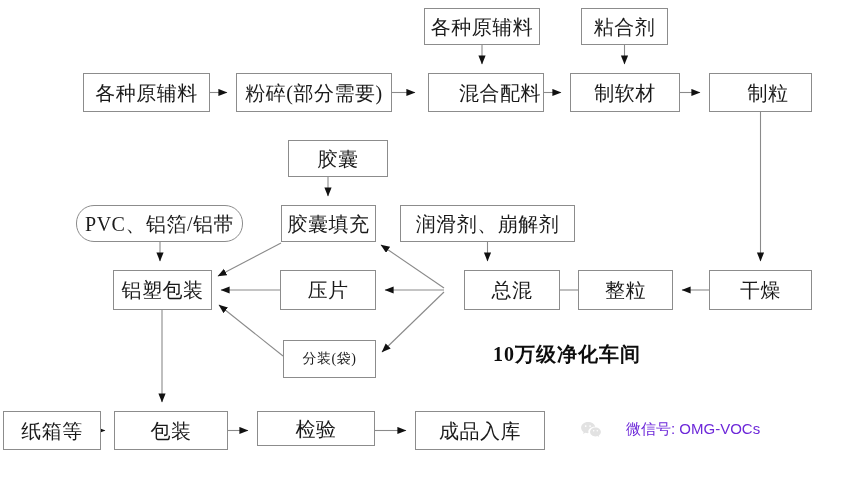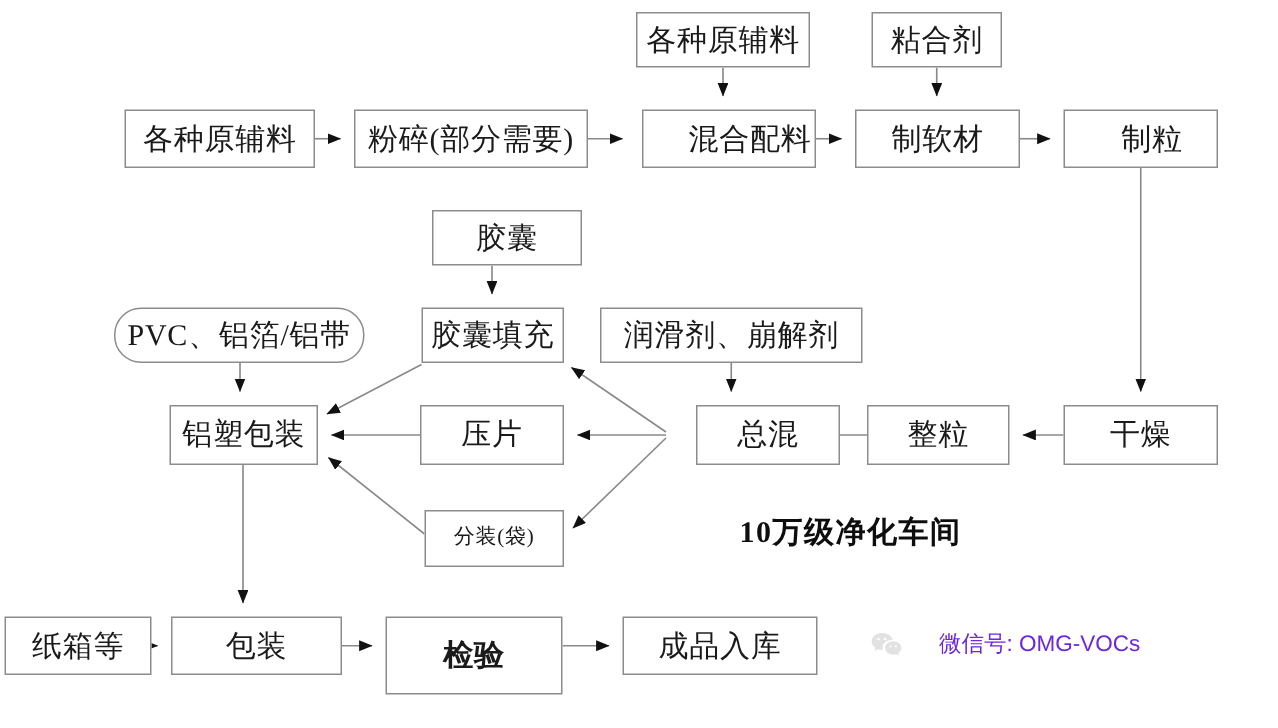--- a/index.html
+++ b/index.html
@@ -137,21 +137,21 @@
       </div>
       <div class="node sm" style="left: 283px; top: 340px; width: 93px; height: 38px; border-color: rgb(140, 140, 140);">
         <span>分装(袋)</span>
       </div>
       <div class="node" style="left: 3px; top: 411px; width: 98px; height: 39px; border-color: rgb(140, 140, 140); justify-content: center;">
         <span>纸箱等</span>
       </div>
       <div class="node" style="left: 114px; top: 411px; width: 114px; height: 39px; border-color: rgb(140, 140, 140);">
         <span>包装</span>
       </div>
-      <div class="node" style="left: 257px; top: 411px; width: 118px; height: 52px; border-color: rgb(140, 140, 140); font-weight: bold;">
+      <div class="node" style="left: 257px; top: 411px; width: 118px; height: 35px; border-color: rgb(140, 140, 140);">
         <span>检验</span>
       </div>
       <div class="node" style="left: 415px; top: 411px; width: 130px; height: 39px; border-color: rgb(140, 140, 140);">
         <span>成品入库</span>
       </div>
     </div>
 
   <div class="label-free" style="left:493px;top:341px;">10万级净化车间</div>
 
   <div class="watermark" style="left:580px;top:420px;">

